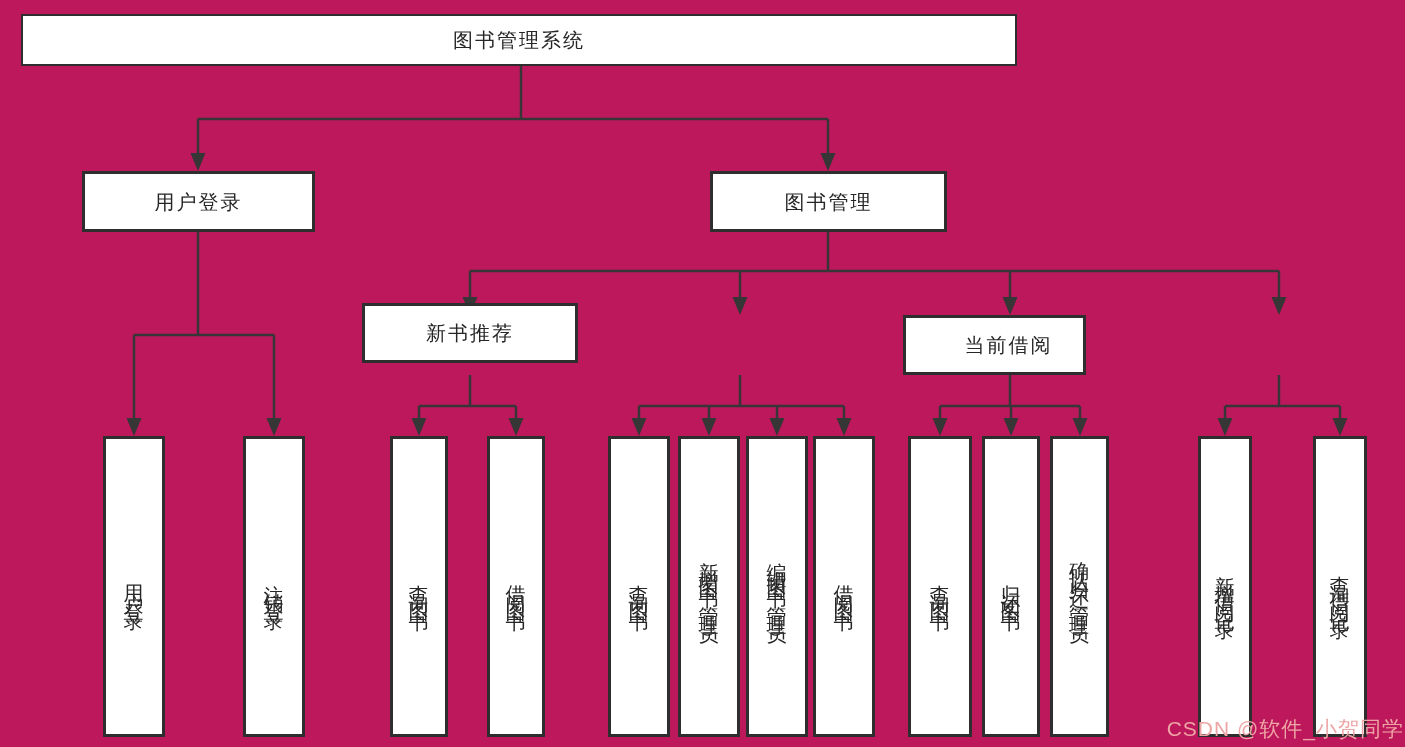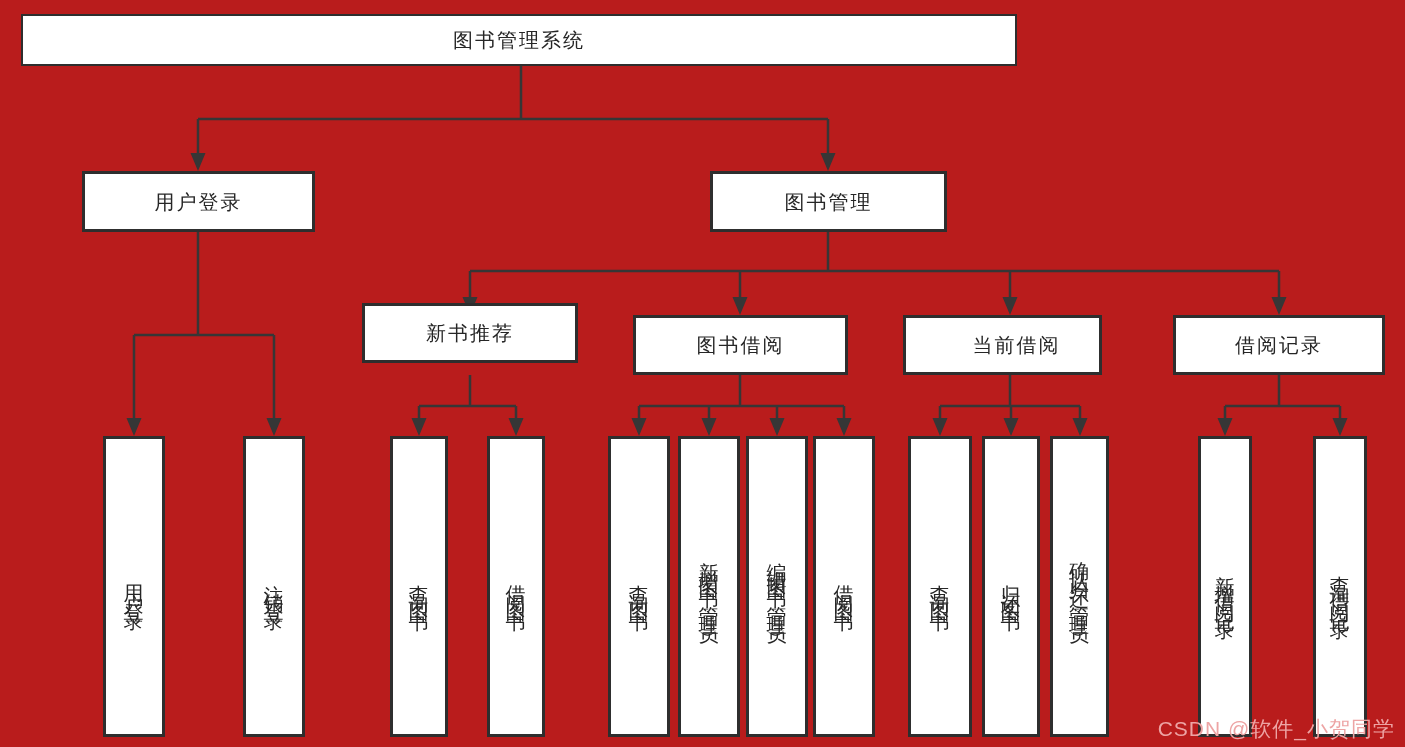--- a/index.html
+++ b/index.html
@@ -1,20 +1,20 @@
 <!DOCTYPE html>
 <html><head>
 <meta charset="utf-8">
 <style>
   html, body { margin: 0; padding: 0; background: #ffffff; }
   #stage {
     position: relative;
     width: 1405px;
     height: 747px;
-    background: #b91c1c;
+    background: #be185d;
     font-family: "Liberation Sans", "DejaVu Sans", sans-serif;
     color: #262626;
     overflow: hidden;
   }
   #connectors {
     position: absolute;
     left: 0; top: 0;
     width: 1405px; height: 747px;
   }
   #connectors path {
@@ -45,38 +45,38 @@
     letter-spacing: 9px;
     line-height: 1;
     max-height: 292px;
   }
   
   #n-root           { left: 21px;   top: 14px;  width: 996px; height: 52px; border-width: 2px; }
   #n-user-login     { left: 82px;   top: 171px; width: 233px; height: 61px; }
   #n-book-mgmt      { left: 710px;  top: 171px; width: 237px; height: 61px; align-items: center; }
   #n-new-book       { left: 362px;  top: 303px; width: 216px; height: 60px; }
   #n-book-borrow    { left: 633px;  top: 315px; width: 215px; height: 60px; }
-  #n-current-borrow { left: 903px;  top: 315px; width: 199px; height: 60px; padding-left: 28px; }
+  #n-current-borrow { left: 903px;  top: 315px; width: 183px; height: 60px; padding-left: 28px; }
   #n-borrow-records { left: 1173px; top: 315px; width: 212px; height: 60px; }
   #l-user-login  { left: 103px;  width: 62px; }
   #l-logout      { left: 243px;  width: 62px; }
   #l-nb-query    { left: 390px;  width: 58px; }
   #l-nb-borrow   { left: 487px;  width: 58px; }
   #l-bb-query    { left: 608px;  width: 62px; }
   #l-bb-add      { left: 678px;  width: 62px; }
   #l-bb-edit     { left: 746px;  width: 62px; }
   #l-bb-borrow   { left: 813px;  width: 62px; }
   #l-cb-query    { left: 908px;  width: 64px; }
   #l-cb-return   { left: 982px;  width: 58px; }
   #l-cb-confirm  { left: 1050px; width: 59px; }
   #l-br-add      { left: 1198px; width: 54px; }
   #l-br-query    { left: 1313px; width: 54px; }
   .watermark {
     position: absolute;
-    right: 10px;
+    right: 1px;
     bottom: 4px;
     font-size: 21px;
     color: #eda4a4;
     letter-spacing: 1px;
     z-index: 10;
     white-space: nowrap;
   }
 </style>
 </head>
 <body>
@@ -133,28 +133,22 @@
   <div class="box hnode" id="n-user-login">
     <span>用户登录</span>
   </div>
   <div class="box hnode" id="n-book-mgmt">
     <span>图书管理</span>
   </div>
 
   <div class="box hnode" id="n-new-book">
     <span>新书推荐</span>
   </div>
-  <div class="box hnode" id="n-book-borrow">
-    <span>图书借阅</span>
-  </div>
   <div class="box hnode" id="n-current-borrow">
     <span>当前借阅</span>
-  </div>
-  <div class="box hnode" id="n-borrow-records">
-    <span>借阅记录</span>
   </div>
 
   <div class="box leaf" id="l-user-login">
     <span class="vtext">用户登录</span>
   </div>
   <div class="box leaf" id="l-logout">
     <span class="vtext">注销登录</span>
   </div>
   <div class="box leaf" id="l-nb-query">
     <span class="vtext">查询图书</span>

